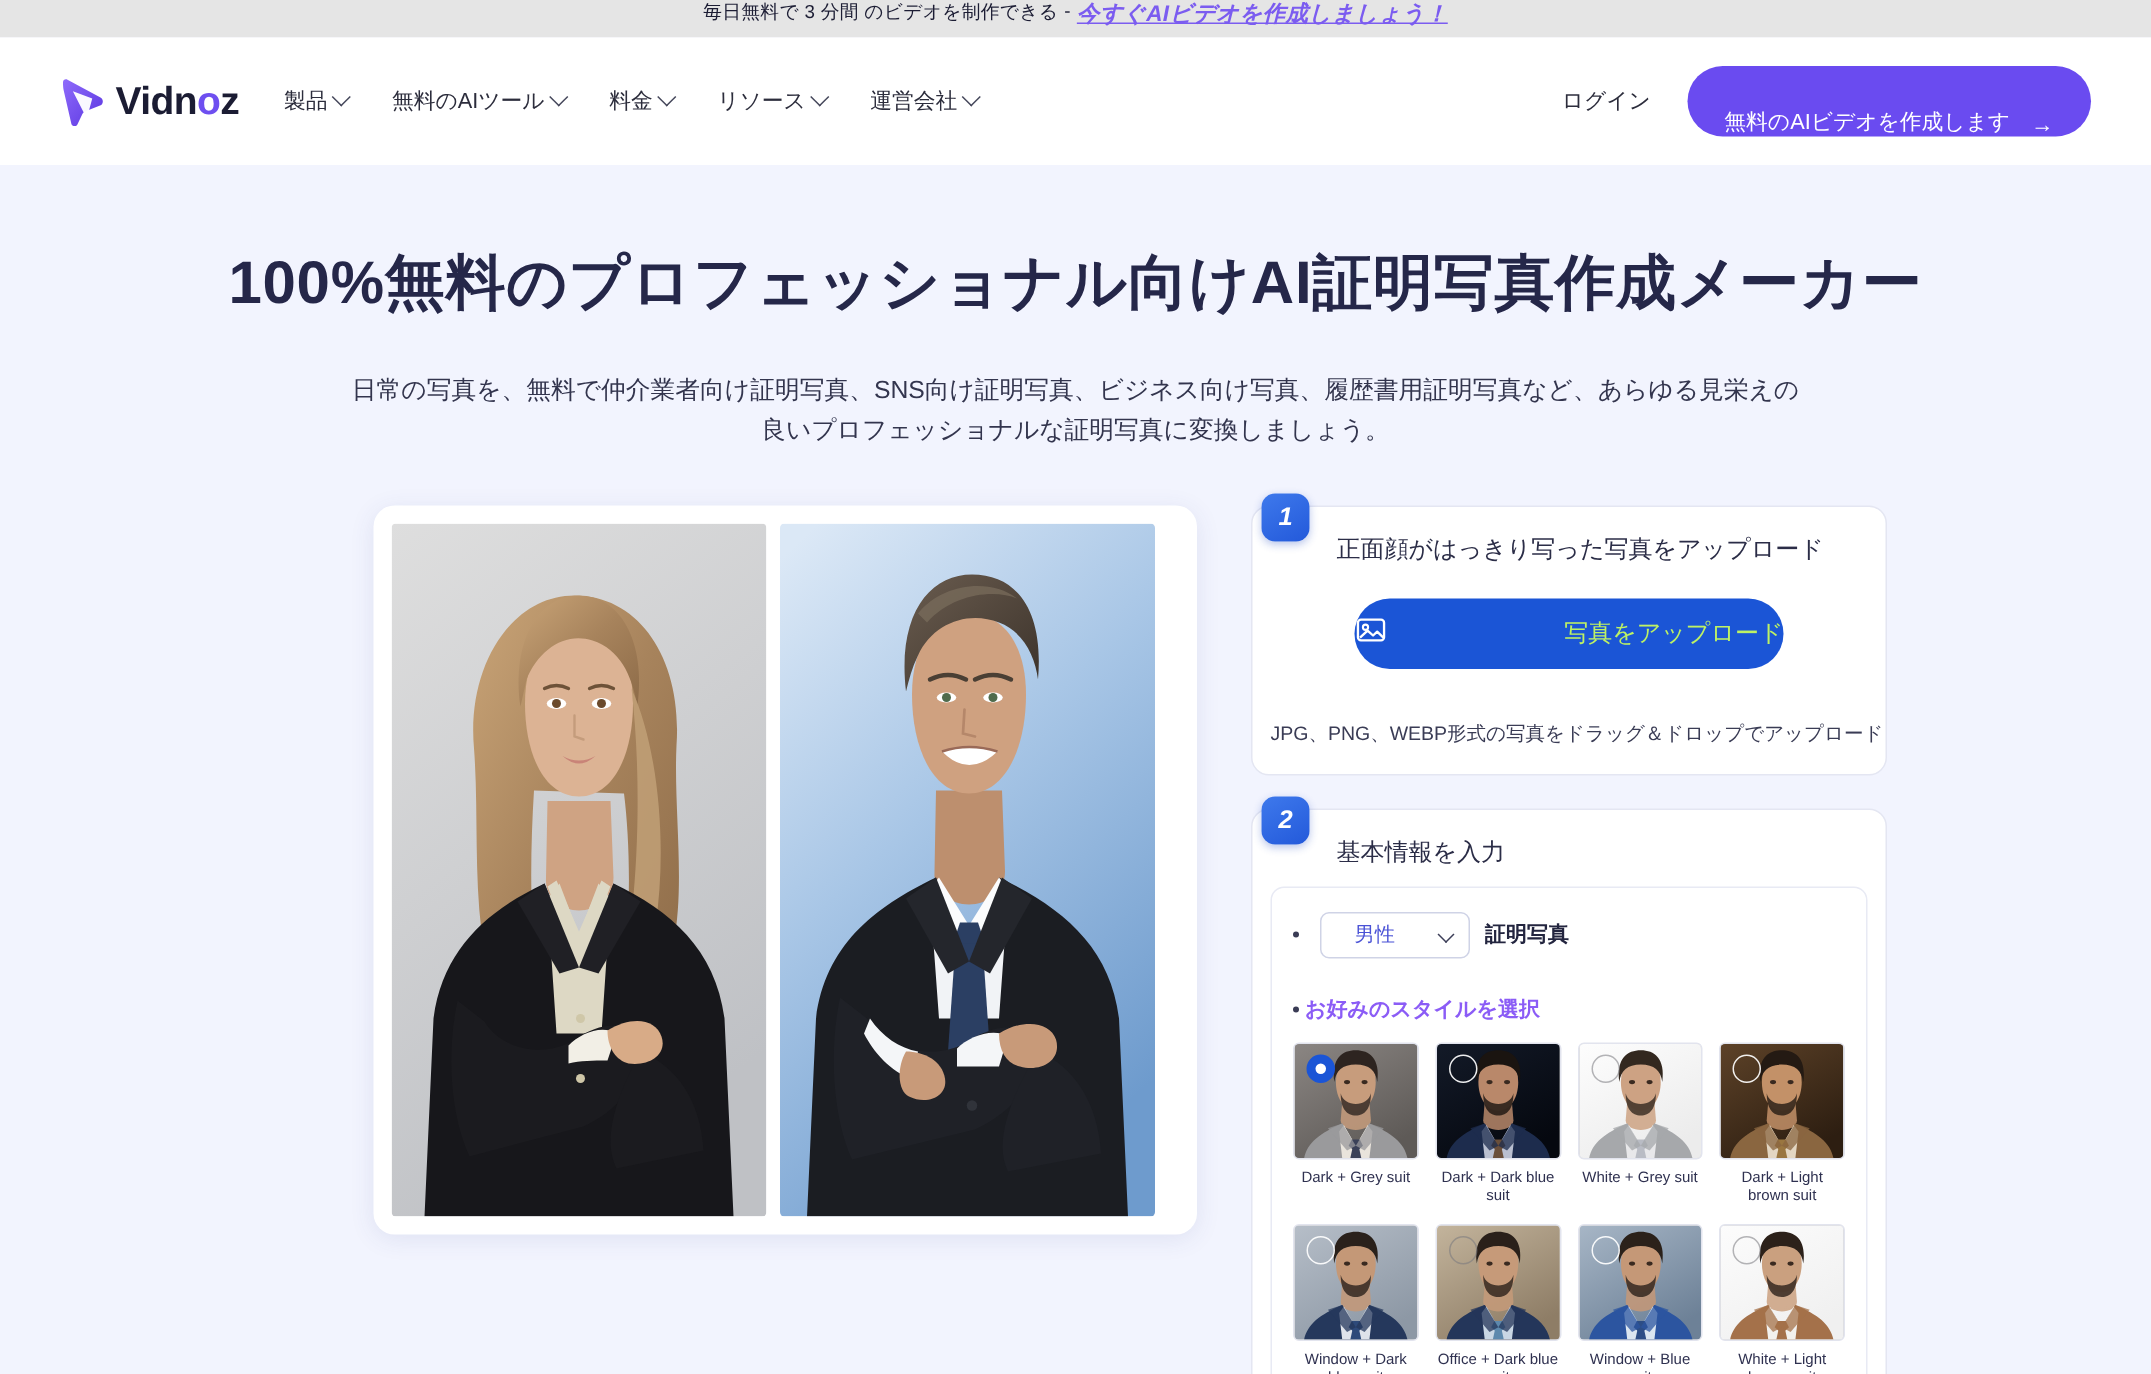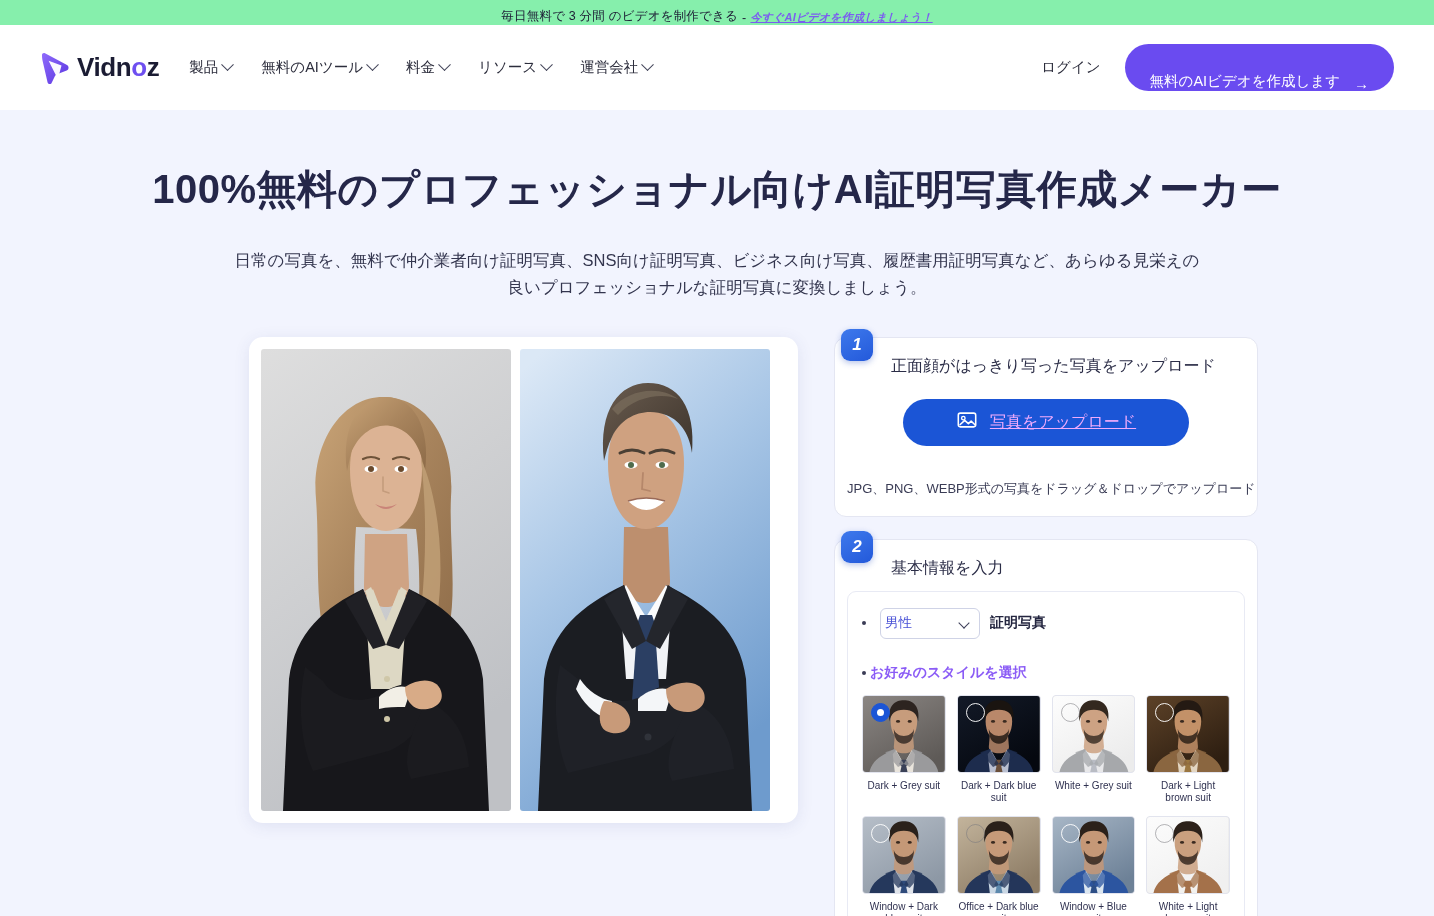--- a/index.html
+++ b/index.html
@@ -9,38 +9,38 @@
     font-family: "Liberation Sans", "DejaVu Sans", sans-serif;
   }
   body {
     background: #f2f4fe;
     position: relative;
   }
 
   
   .promo-bar {
     height: 25px;
-    background: #86efac;
-    display: flex;
-    align-items: flex-end;
+    background: #e5e5e5;
+    display: flex;
+    align-items: flex-start;
     justify-content: center;
     font-size: 12.5px;
     color: #1c1d34;
     letter-spacing: .2px;
     width: 100%;
   }
   .promo-bar .promo-text { white-space: nowrap; }
   .promo-sep { margin: 0 4px; color:#1c1d34; }
   .promo-link {
     color: #7b5cf0;
     text-decoration: underline;
     font-weight: 700;
     font-style: italic;
     cursor: pointer;
-    font-size: 11px;
+    font-size: 15px;
   }
 
   
   .header {
     height: 85px;
     background: #ffffff;
     display: flex;
     align-items: center;
     padding: 0 40px;
     width: 100%;
@@ -186,31 +186,30 @@
     padding: 18px 0 0 56px;
   }
 
   
   .step1-body { padding: 0 12px 18px; text-align: center; }
   .upload-btn {
     margin: 22px auto 0;
     width: 286px;
     height: 47px;
     background: #1b55d6;
-    color: #f0abfc;
+    color: #bef264;
     border: none;
     border-radius: 24px;
     font-size: 16px;
     display: flex;
     align-items: center;
-    justify-content: center;
+    justify-content: space-between;
     gap: 12px;
     cursor: pointer;
     font-family: inherit;
-    text-decoration: underline;
   }
   .upload-hint {
     margin-top: 34px;
     font-size: 13px;
     color: #3a3c55;
     white-space: nowrap;
   }
 
   
   .step2-body { padding: 12px 12px 16px; }
@@ -233,21 +232,21 @@
   }
   .gender-select {
     position: relative;
     width: 100px;
     height: 31px;
     border: 1px solid #cfd3e6;
     border-radius: 6px;
     background: #fff;
     display: flex;
     align-items: center;
-    padding: 0 4px;
+    padding: 0 22px;
     cursor: pointer;
   }
   .gender-select .val { font-size: 13.5px; color: #4a52d6; }
   .gender-select .dd-chev {
     position: absolute; right: 11px; top: 10px;
     width: 8px; height: 8px;
     border-right: 1.6px solid #3c3e58;
     border-bottom: 1.6px solid #3c3e58;
     transform: rotate(45deg);
   }

